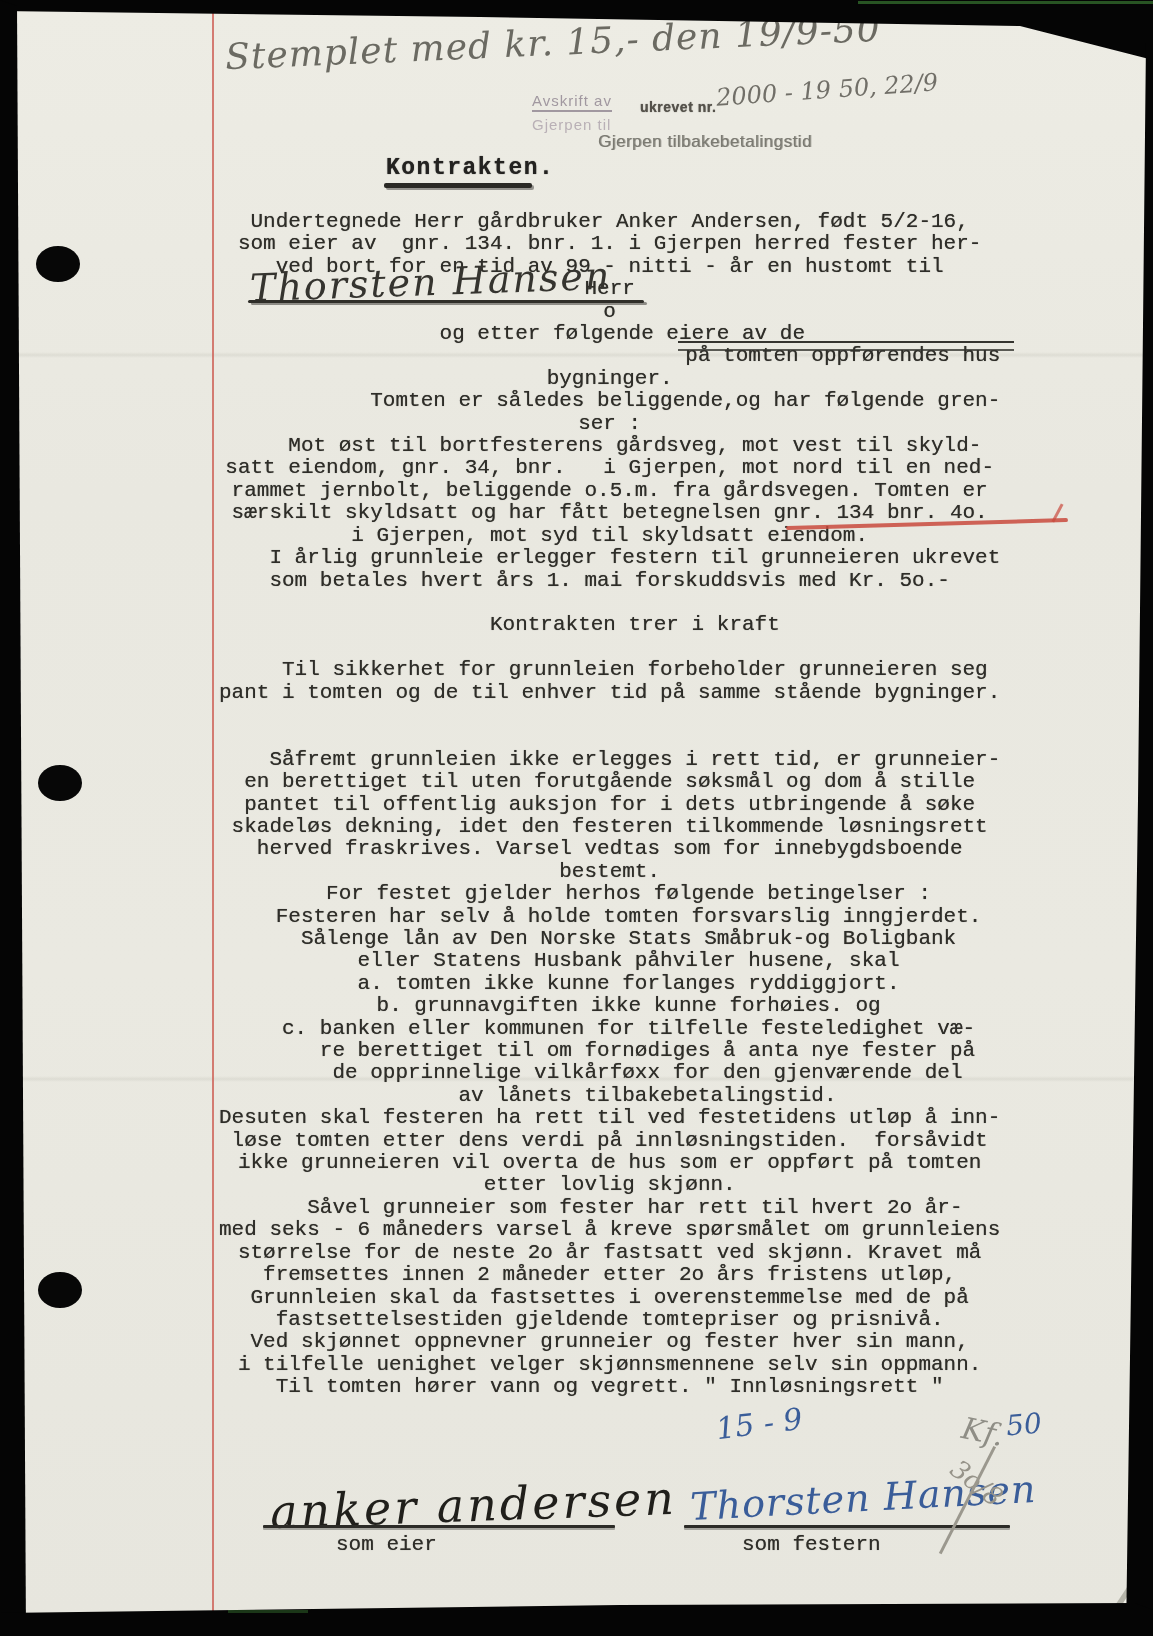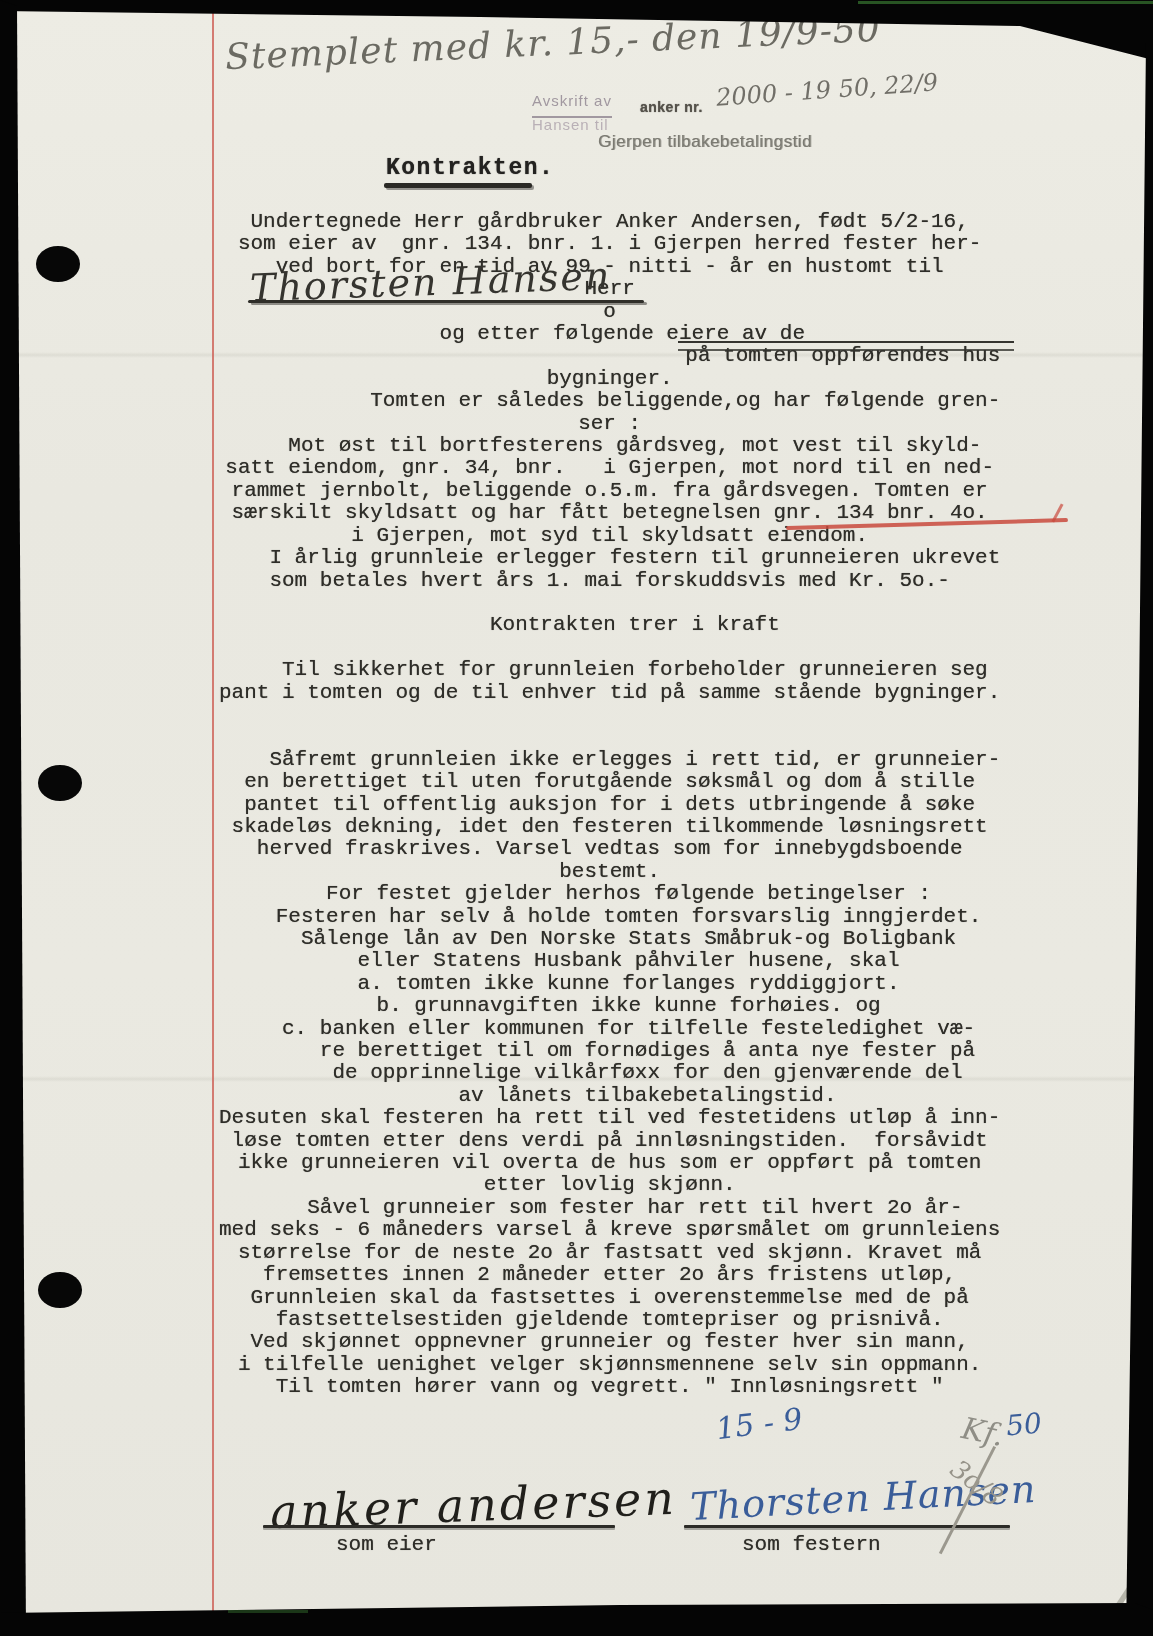--- a/index.html
+++ b/index.html
@@ -35,21 +35,21 @@
                transform:rotate(-2deg);}
   .hw-sig-right{left:690px;top:1476px;font-size:38px;letter-spacing:1px;color:#3a5d99;
                 transform:rotate(-3deg);}
   .hw-pencil1{left:962px;top:1414px;font-size:30px;color:#8f8e86;transform:rotate(12deg);}
   .hw-pencil2{left:948px;top:1468px;font-size:26px;color:#969389;transform:rotate(38deg);}
   .pencil-slash{position:absolute;left:966px;top:1440px;width:2.5px;height:120px;
                 background:#9b988e;transform:rotate(27deg);}
   
   .stamp1{position:absolute;left:532px;top:92px;font-family:"Liberation Sans",sans-serif;
           font-size:15px;letter-spacing:1px;color:#a198a0;border-bottom:2px solid #a198a0;
-          padding-bottom:7px;}
+          padding-bottom:1px;}
   .stamp2{position:absolute;left:532px;top:116px;font-family:"Liberation Sans",sans-serif;
           font-size:15px;letter-spacing:1px;color:#b9b0b6;}
   .stamp-dagbok{position:absolute;left:640px;top:99px;font-family:"Liberation Sans",sans-serif;
           font-weight:bold;font-size:14px;color:#55524b;letter-spacing:.5px;text-shadow:0 0 1px #55524b;}
   .stamp-office{position:absolute;left:598px;top:132px;font-family:"Liberation Sans",sans-serif;
           font-size:17px;letter-spacing:.5px;color:#7b7a72;text-shadow:1px 0 0 rgba(90,88,80,.5);}
   
   .rule{position:absolute;background:#2f2e29;}
   .herr-line{left:248px;top:300px;width:396px;height:3px;border-radius:2px;
              box-shadow:3px 2px 0 rgba(47,46,41,.5);}
@@ -88,22 +88,22 @@
 <div class="scan">
 
   <div class="paper"></div>
   <div class="crease" style="top:352px"></div>
   <div class="crease" style="top:1076px"></div>
   <div class="margin-line"></div>
 
   <div class="hw hw-top">Stemplet med kr. 15,- den 19/9-50</div>
 
   <div class="stamp1">Avskrift av</div>
-  <div class="stamp2">Hansen til</div>
-  <div class="stamp-dagbok">anker nr.</div>
+  <div class="stamp2">Gjerpen til</div>
+  <div class="stamp-dagbok">ukrevet nr.</div>
   <div class="hw hw-journal">2000 - 19 50, 22/9</div>
   <div class="stamp-office">Gjerpen tilbakebetalingstid</div>
 
   <div class="title typed">Kontrakten.</div>
   <div class="title-underline"></div>
 
   <pre class="body typed">Undertegnede Herr gårdbruker Anker Andersen, født 5/2-16,
 som eier av  gnr. 134. bnr. 1. i Gjerpen herred fester her-
 ved bort for en tid av 99 - nitti - år en hustomt til
 Herr

